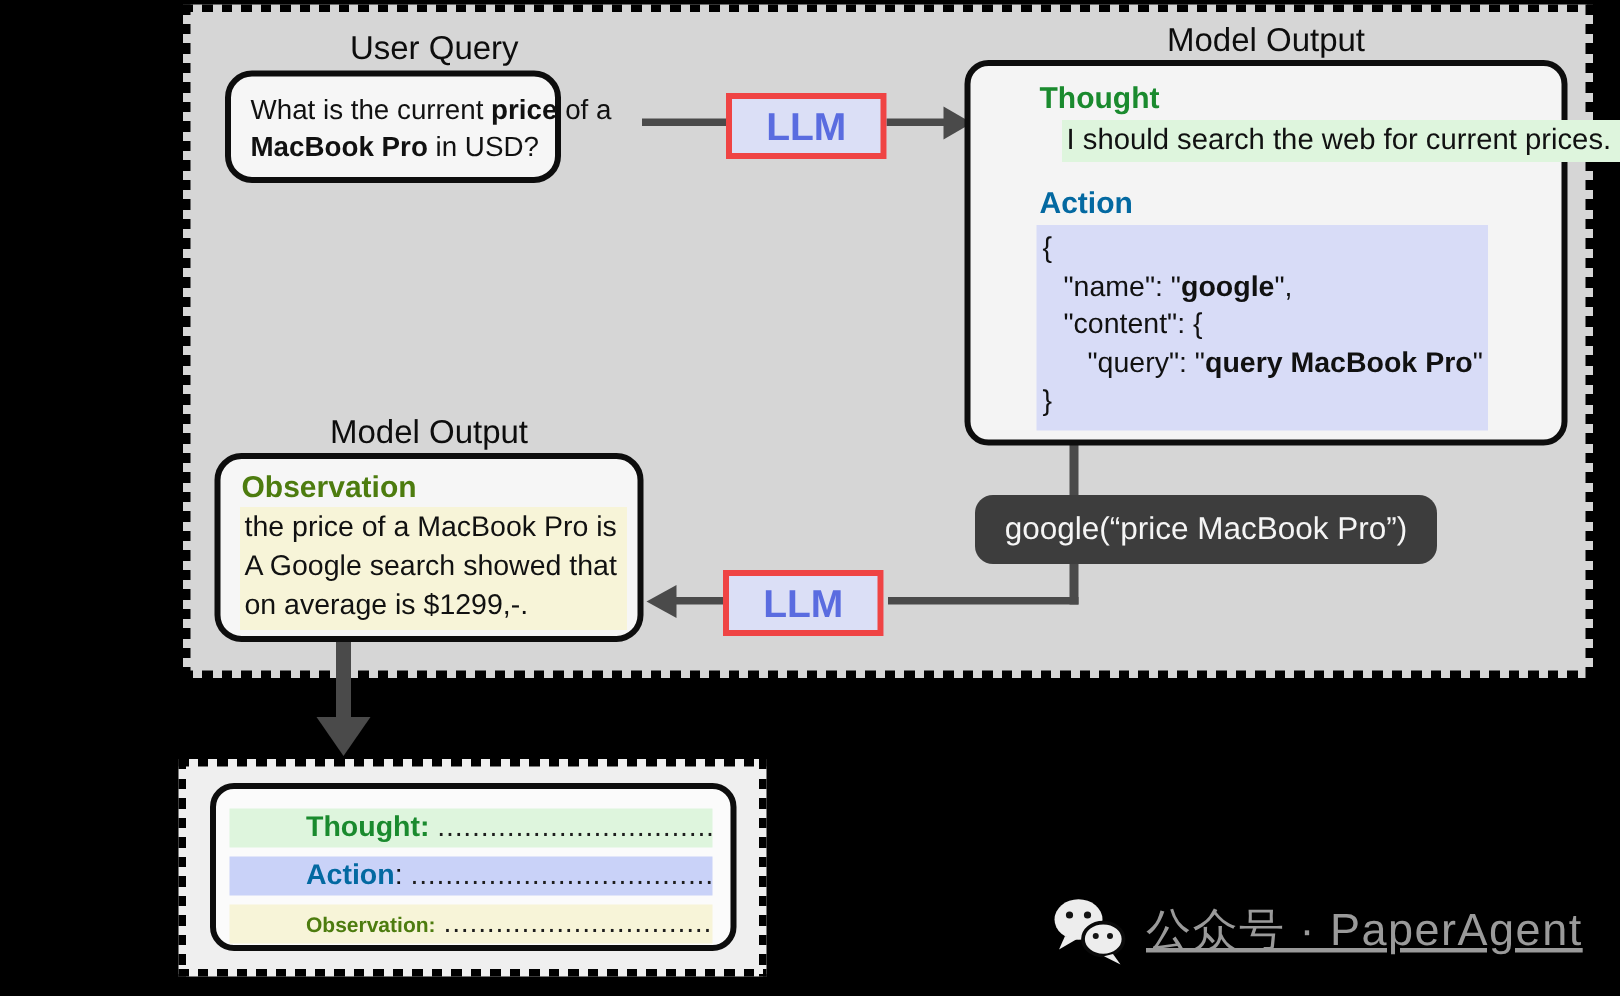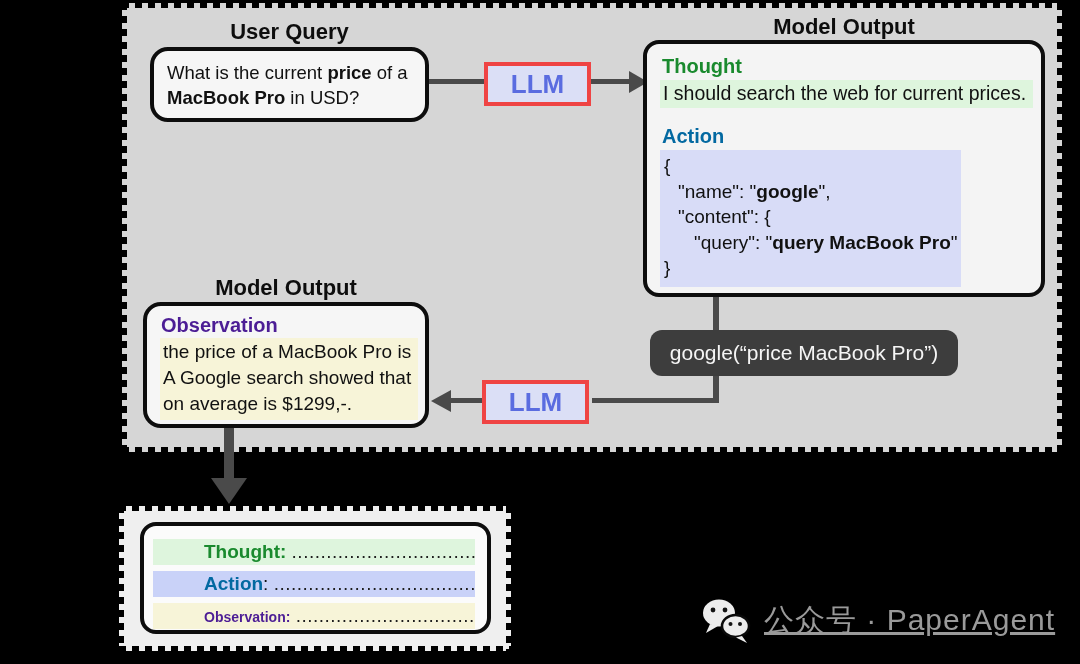--- a/index.html
+++ b/index.html
@@ -14,41 +14,41 @@
       repeating-linear-gradient(90deg,#000 0 7px,rgba(0,0,0,0) 7px 13px),
       repeating-linear-gradient(180deg,#000 0 7px,rgba(0,0,0,0) 7px 13px),
       repeating-linear-gradient(180deg,#000 0 7px,rgba(0,0,0,0) 7px 13px);
     background-size:100% 5px,100% 5px,5px 100%,5px 100%;
     background-position:left top,left bottom,left top,right top;
     background-repeat:no-repeat;
   }
   #main-panel{position:absolute;left:122px;top:3px;width:940px;height:449px;}
   #recap-panel{position:absolute;left:119px;top:506px;width:392px;height:145px;background-color:#efefef;}
 
-  .box-title{position:absolute;font-weight:bold;font-size:22px;color:#0d0d0d;text-align:center;z-index:3;}
+  .box-title{position:absolute;font-weight:normal;font-size:22px;color:#0d0d0d;text-align:center;z-index:3;}
 
   .round-box{position:absolute;background:#f6f6f6;border:4px solid #0d0d0d;border-radius:18px;z-index:2;box-sizing:border-box;}
 
   
-  #user-query-box{left:150px;top:47px;width:279px;height:75px;}
+  #user-query-box{left:150px;top:47px;width:224px;height:75px;}
   .uq-text{font-size:18.5px;line-height:25px;padding:9px 0 0 13px;white-space:nowrap;}
 
   
   .llm-box{position:absolute;width:107px;height:44px;background:#dbdff6;border:4px solid #ef4444;
            box-sizing:border-box;z-index:2;display:flex;align-items:center;justify-content:center;
            font-weight:bold;font-size:26px;color:#5a6ce0;}
   #llm-box-1{left:484px;top:62px;}
   #llm-box-2{left:482px;top:380px;}
 
   
-  #model-output-box-top{left:643px;top:40px;width:402px;height:257px;border-radius:16px;background:#f4f4f4;}
+  #model-output-box-top{left:643px;top:40px;width:402px;height:257px;border-radius:16px;background:#f4f4f4;padding-left:31px;}
   .section-label{font-weight:bold;font-size:20px;margin-left:47px;}
-  .green{color:#1a8a2e;} .navy{color:#0369a1;} .olive{color:#4c1d95;}
+  .green{color:#1a8a2e;} .navy{color:#0369a1;} .olive{color:#4d7c0f;}
   #thought-label-top{margin:11px 0 2px 15px;}
-  #thought-line{display:inline-block;margin-left:13px;background:#def5dd;font-size:19.5px;
+  #thought-line{display:inline-block;margin-left:30px;background:#def5dd;font-size:19.5px;
                 padding:2px 7px 3px 3px;white-space:nowrap;}
   #action-label-top{margin:17px 0 2px 15px;}
   #code-block{margin-left:13px;background:#d8dcf7;width:301px;font-size:19px;line-height:25.5px;
               padding:3px 0 6px 4px;box-sizing:border-box;}
   .code-indent-1{padding-left:14px;} .code-indent-2{padding-left:30px;}
 
   
   #tool-call-box{position:absolute;left:650px;top:330px;width:308px;height:46px;background:#3d3d3d;
                  border-radius:12px;z-index:2;display:flex;align-items:center;justify-content:center;
                  color:#f5f5f5;font-size:21px;white-space:nowrap;}

